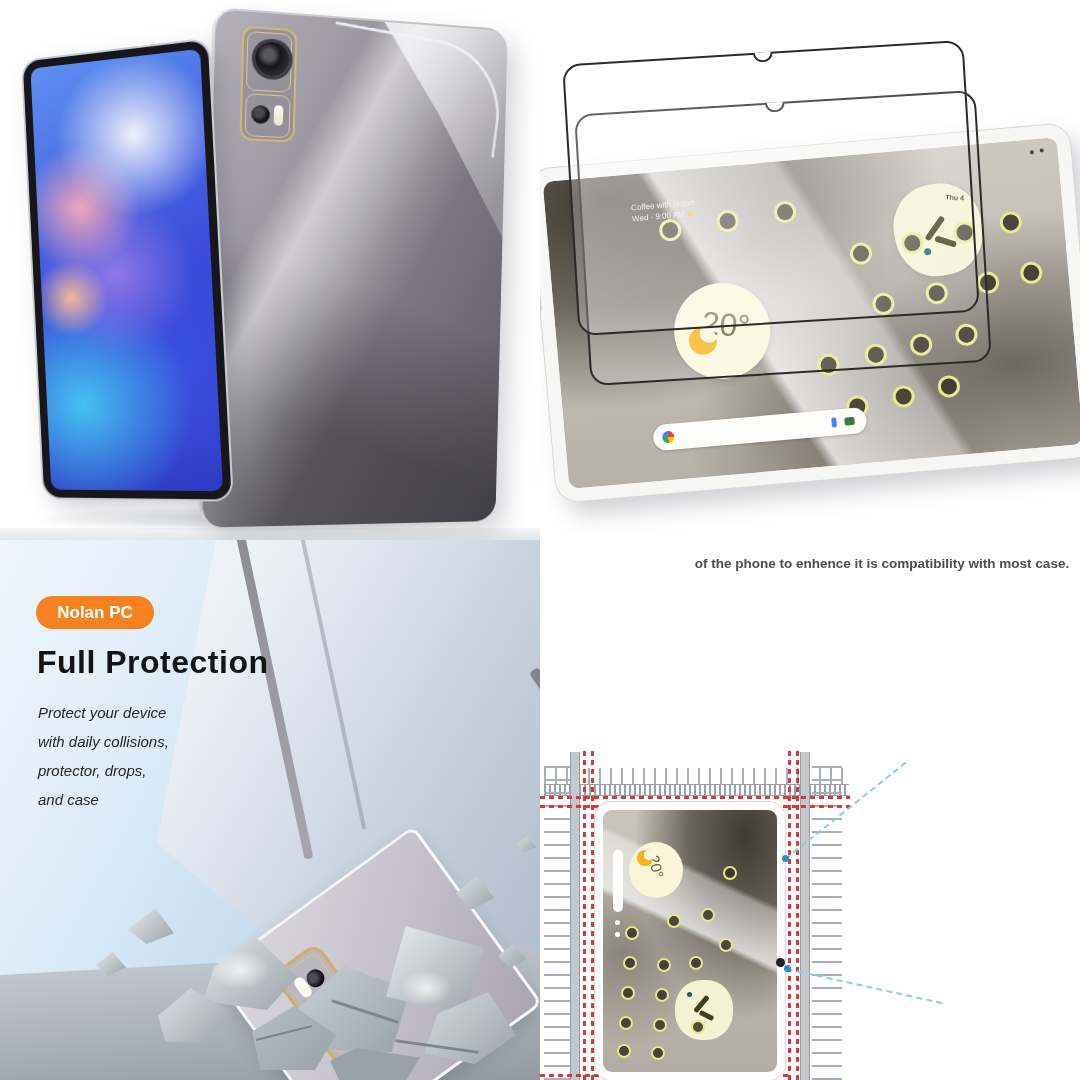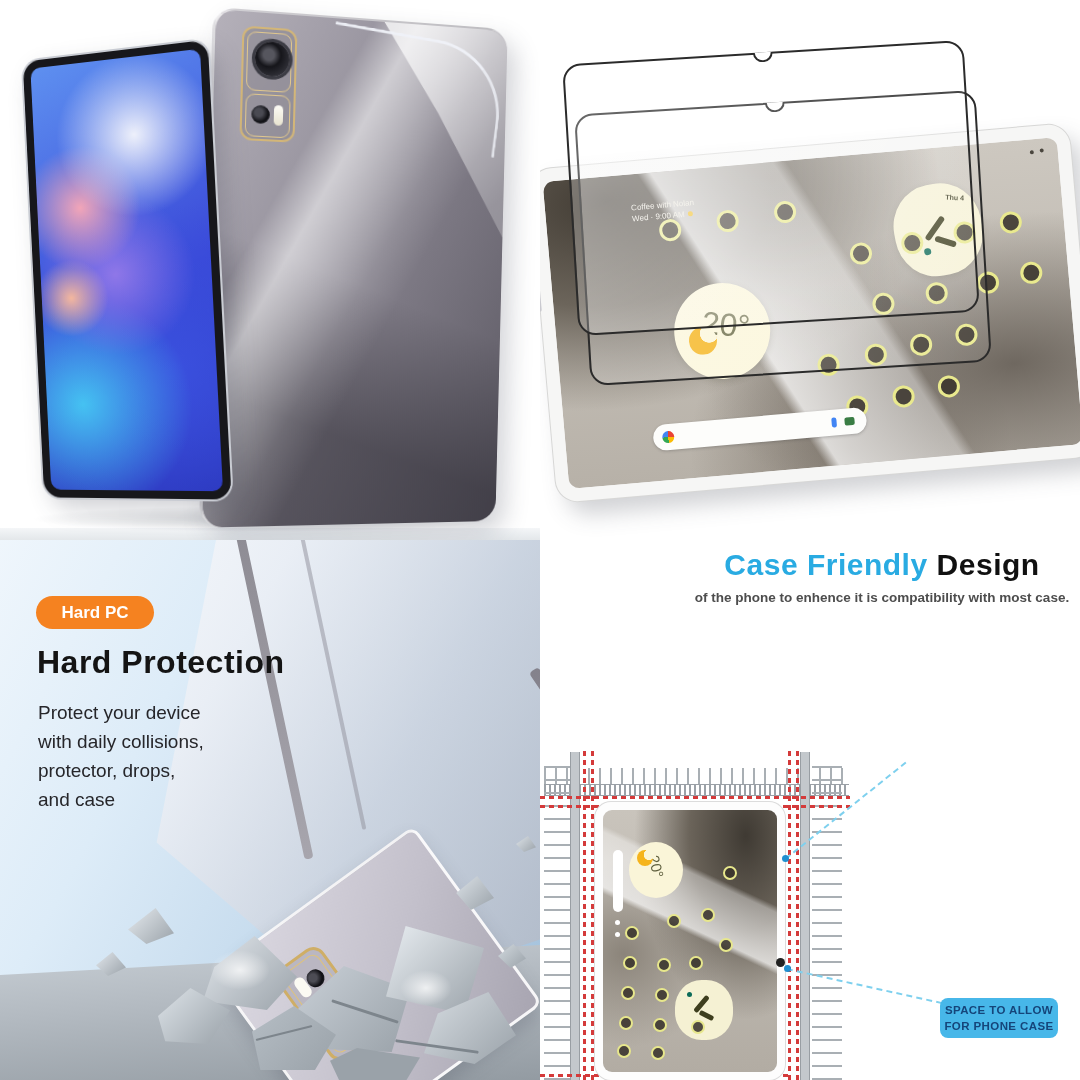--- a/index.html
+++ b/index.html
@@ -98,21 +98,21 @@
   .mic-dot { position:absolute; right:30px; top:8px; width:5px; height:10px; border-radius:3px; background:#4285f4; }
   .cam-dot { position:absolute; right:12px; top:9px; width:10px; height:8px; border-radius:2px; background:#3a7d44; }
   .statusdot { position:absolute; width:4px; height:4px; border-radius:50%; background:#4a463e; }
   .side-btn { position:absolute; left:-3px; width:4px; height:26px; border-radius:2px; background:#c9c9cf; }
 
   
   .badge { position:absolute; left:36px; top:56px; width:118px; height:33px; border-radius:17px;
     display:flex; align-items:center; justify-content:center;
     color:#fff; font-size:17px; font-weight:bold; }
   .bl-heading { position:absolute; left:37px; top:104px; font-size:32px; font-weight:800; color:#141414; letter-spacing:.5px; }
-  .bl-body { position:absolute; left:38px; top:158px; font-size:19px; color:#26262a; line-height:29px; }
+  .bl-body { position:absolute; left:38px; top:158px; font-size:15px; color:#26262a; line-height:29px;font-style:italic; }
   .bl-case-fill { position:absolute; left:0; top:0; width:540px; height:540px;
     background:linear-gradient(120deg, rgba(253,254,255,.96) 0%, rgba(236,239,245,.85) 35%, rgba(206,210,220,.72) 62%, rgba(176,180,191,.78) 100%);
     clip-path:polygon(40% 0, 100% 0, 100% 74%, 64% 86%, 29% 56%); }
   .bl-edge { position:absolute; transform-origin:top center; border-radius:4px; }
   .bl-edge.e1 { left:236px; top:-4px; width:9px; height:330px; transform:rotate(-12deg);
     background:linear-gradient(#8e8c94,#a7a5ad); }
   .bl-edge.e2 { left:300px; top:-4px; width:4px; height:300px; transform:rotate(-12deg); background:rgba(150,150,160,.55); }
   .bl-edge.e3 { left:528px; top:130px; width:11px; height:350px; transform:rotate(-34deg);
     background:linear-gradient(#84828c,#9b99a3); }
   .bl-corner { position:absolute; left:252px; top:338px; width:250px; height:220px; border-radius:44px 10px 10px 10px;
@@ -299,36 +299,33 @@
         <div class="shard" style="left: 96px; top: 412px; width: 30px; height: 24px; background: linear-gradient(135deg, rgb(226, 231, 236), rgb(154, 162, 169)); clip-path: polygon(0px 55%, 55% 0px, 100% 65%, 40% 100%);"></div>
         <div class="shard" style="left: 516px; top: 296px; width: 20px; height: 16px; background: linear-gradient(135deg, rgb(221, 227, 232), rgb(154, 162, 169)); clip-path: polygon(0px 50%, 60% 0px, 100% 70%, 40% 100%);"></div>
         <div class="shard" style="left: 330px; top: 508px; width: 90px; height: 32px; background: linear-gradient(135deg, rgb(154, 162, 169), rgb(154, 162, 169)); clip-path: polygon(0px 40%, 30% 0px, 100% 30%, 85% 100%, 10% 100%);"></div>
       </div>
     <div class="crack" style="left:330px;top:470px;width:70px;height:3px;transform:rotate(18deg)"></div>
     <div class="crack" style="left:255px;top:492px;width:58px;height:2px;transform:rotate(-14deg)"></div>
     <div class="crack" style="left:395px;top:505px;width:84px;height:3px;transform:rotate(8deg)"></div>
     <div class="dust" style="left:210px;top:410px;width:60px;height:40px"></div>
     <div class="dust" style="left:400px;top:430px;width:52px;height:36px"></div>
     <div class="badge" style="background:#F58220">
-      <span>Hard PC</span>
-    </div>
-    <div class="bl-heading">Hard Protection</div>
+      <span>Nolan PC</span>
+    </div>
+    <div class="bl-heading">Full Protection</div>
     <div class="bl-body">
       <div>Protect your device</div>
       <div>with daily collisions,</div>
       <div>protector, drops,</div>
       <div>and case</div>
     </div>
   </section>
 
   <section class="q q-br">
     <div class="br-header">
-      <div class="br-title">
-        <span class="accent">Case Friendly</span><span class="rest">Design</span>
-      </div>
       <div class="br-sub">
         <div>of the phone to enhence it is compatibility with most case.</div>
       </div>
     </div>
 
     <div class="tick-top-tall"></div>
     <div class="tick-top-band"></div>
     <div class="rail left"></div>
     <div class="rail right"></div>
     <div class="tick-col left"></div>
@@ -375,18 +372,14 @@
           </div>
       </div>
       <div class="d-camdot"></div>
     </div>
 
     <div class="leader l1"></div>
     <div class="leader l2"></div>
     <div class="bluedot" style="left:242px;top:315px"></div>
     <div class="bluedot" style="left:244px;top:425px"></div>
 
-    <div class="callout bottom">
-      <div>SPACE TO ALLOW</div>
-      <div>FOR PHONE CASE</div>
-    </div>
   </section>
 </div>
 
 </body></html>

